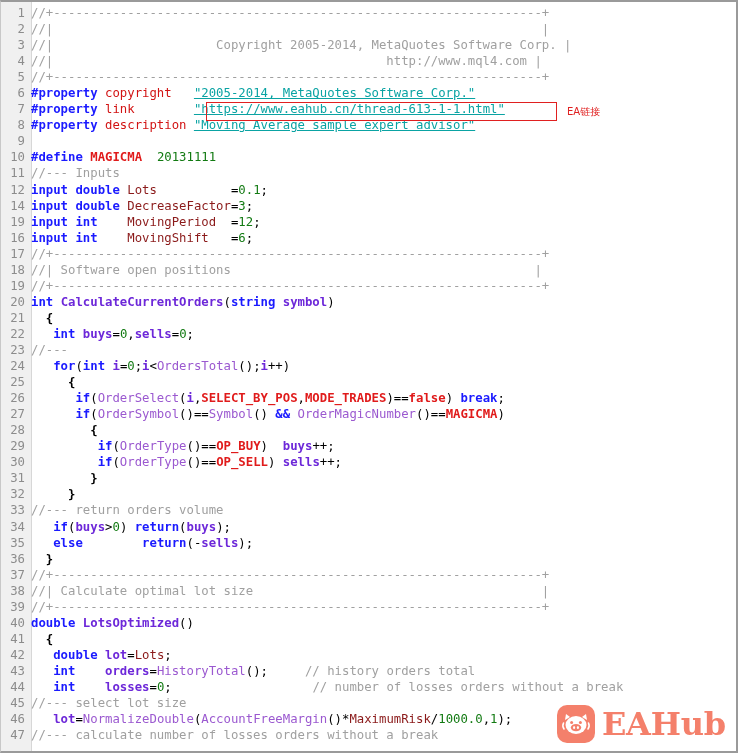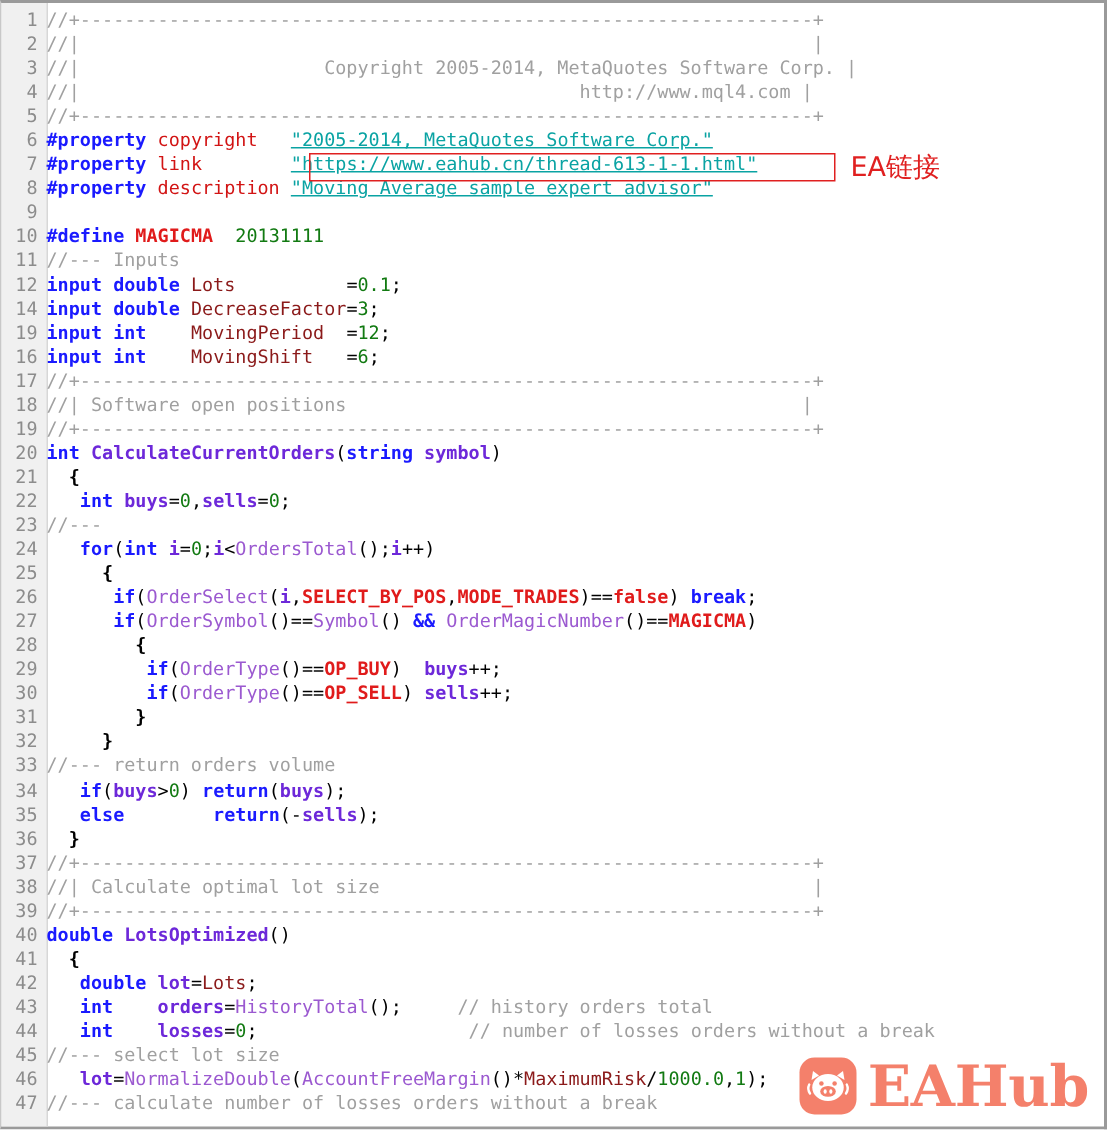--- a/index.html
+++ b/index.html
@@ -100,21 +100,21 @@
     box-sizing: border-box;
     pointer-events: none;
   }
 
   #link-note {
     position: absolute;
     left: 566px;
     top: 101px;
     color: #e02020;
     font-family: "DejaVu Sans", "Liberation Sans", sans-serif;
-    font-size: 18px;
+    font-size: 10px;
     line-height: 17px;
     white-space: nowrap;
   }
 
   
   #watermark {
     position: absolute;
     right: 10px;
     bottom: 8px;
     display: flex;
@@ -126,21 +126,21 @@
     height: 38px;
     border-radius: 10px;
     background: #f4806b;
     position: relative;
     flex: 0 0 auto;
   }
   #wm-badge svg { display: block; }
   #wm-text {
     font-family: "DejaVu Serif", "Liberation Serif", serif;
     font-weight: bold;
-    font-size: 38px;
+    font-size: 32px;
     line-height: 28px;
     color: #f4806b;
     letter-spacing: -0.2px;
   }
 </style>
 </head>
 <body>
 
 <div id="viewport">
 

